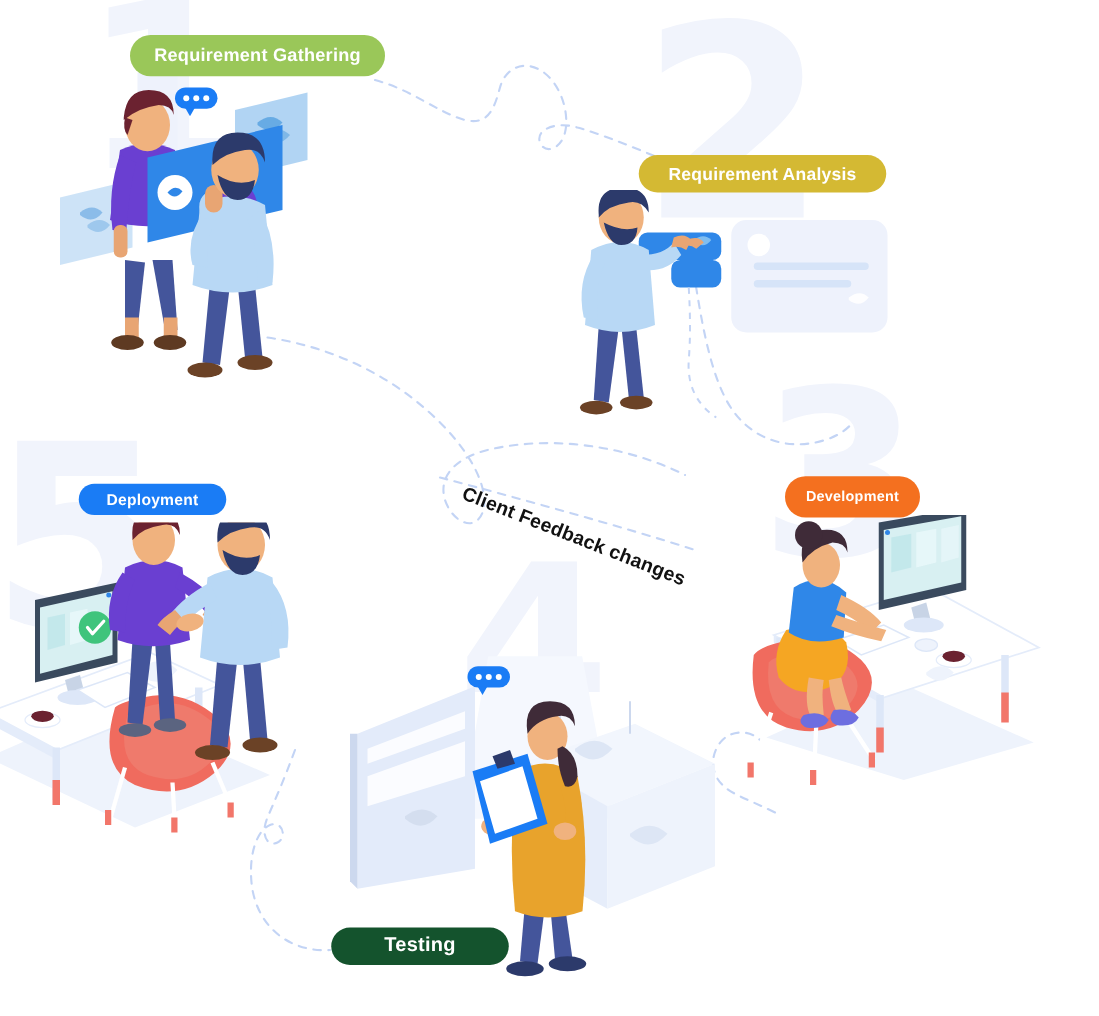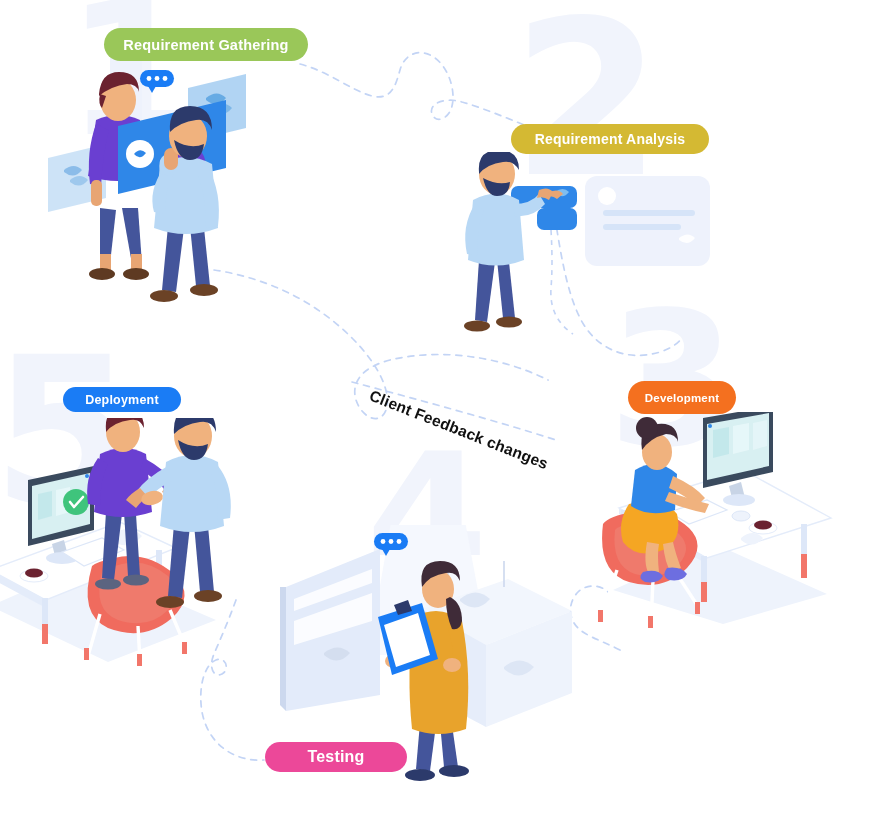--- a/index.html
+++ b/index.html
@@ -447,21 +447,21 @@
   </div>
 
   <div class="badge" id="badge-requirement-analysis" style="background:#d4b933;">
     <span>Requirement Analysis</span>
   </div>
 
   <div class="badge" id="badge-development" style="background:#f4701f;">
     <span>Development</span>
   </div>
 
-  <div class="badge" id="badge-testing" style="background:#ec4899;">
+  <div class="badge" id="badge-testing" style="background:#14532d;">
     <span>Testing</span>
   </div>
 
   <div class="badge" id="badge-deployment" style="background:#1a7cf5;">
     <span>Deployment</span>
   </div>
 
   <div id="client-feedback-label">Client Feedback changes</div>
 
 </div>

